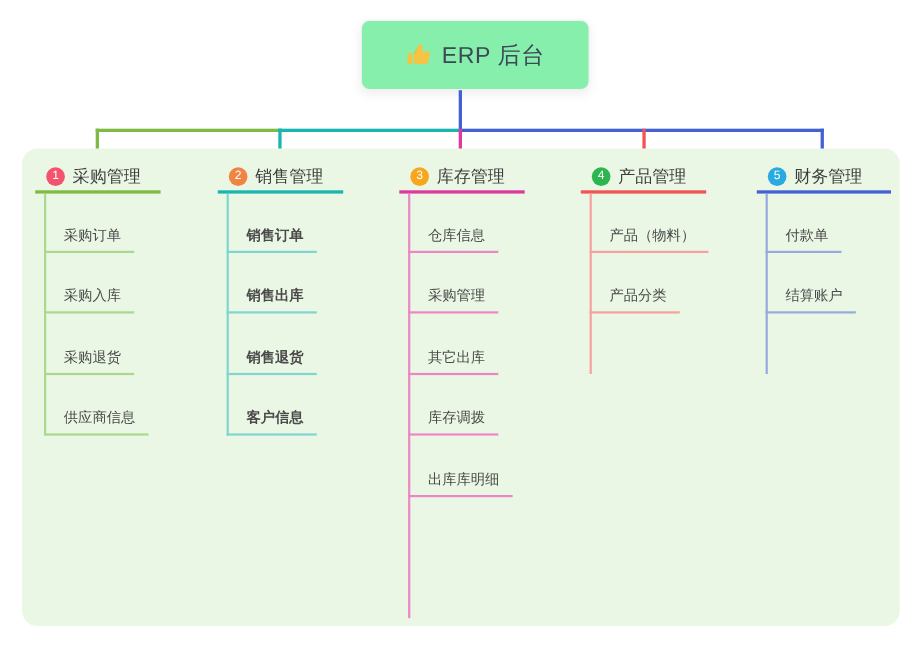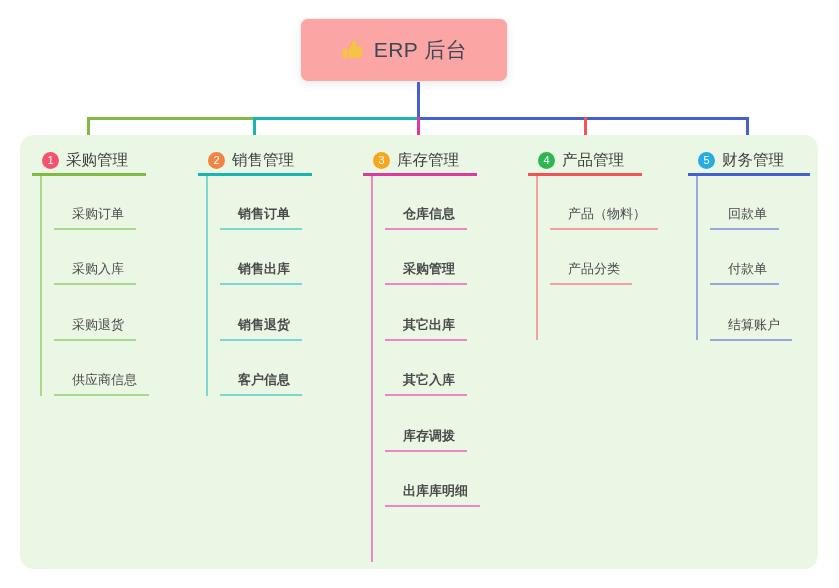--- a/index.html
+++ b/index.html
@@ -2,22 +2,22 @@
 <html><head>
 <meta charset="utf-8">
 <style>
   html,body{margin:0;padding:0;background:#ffffff;}
   #stage{
     position:relative;width:839px;height:588px;overflow:hidden;
     font-family:"Liberation Sans","DejaVu Sans",sans-serif;background:#ffffff;
   }
   
   .root-card{
-    position:absolute;left:300px;top:18px;width:208px;height:64px;
-    background:#fca5a5;border:1px solid #f1f1f1;border-radius:8px;
+    position:absolute;left:328px;top:18px;width:208px;height:64px;
+    background:#86efac;border:1px solid #f1f1f1;border-radius:8px;
     box-shadow:0 3px 10px rgba(0,0,0,0.07);
     display:flex;align-items:center;justify-content:center;gap:9px;
     box-sizing:border-box;
   }
   .root-label{font-size:21px;color:#3c4858;font-weight:500;letter-spacing:.5px;}
   .root-icon{width:24px;height:24px;display:inline-block;}
   
   .line{position:absolute;}
   .root-drop  {left:417px;top:82px;width:3px;height:37px;background:#4361d2;}
   .bus-green  {left:87px; top:117px;width:169px;height:3px;background:#7fba42;}
@@ -40,33 +40,33 @@
   .badge{
     width:17px;height:17px;border-radius:50%;color:#ffffff;font-size:11px;
     display:flex;align-items:center;justify-content:center;flex:0 0 17px;line-height:1;
   }
   .b-title{font-size:15.5px;color:#3d3d3d;white-space:nowrap;}
   .b-underline{position:absolute;left:0;top:173px;width:114px;height:3px;}
   .b-underline.w5{width:122px;}
   .vline{position:absolute;left:8px;top:176px;width:2px;}
   .vh3{height:164px;} .vh4{height:220px;} .vh7{height:386px;}
   .children{position:absolute;left:0;top:174px;}
-  .child{height:55.5px;display:flex;align-items:flex-end;margin-left:8px;padding-left:14px;}
+  .child{height:55.5px;display:flex;align-items:flex-end;margin-left:8px;}
   .child-label{
     font-size:13px;color:#4a4a4a;white-space:nowrap;
     padding:0 12px 5px 18px;border-bottom:2px solid;
   }
   
   .bg1{background:#f4536e;} .bg2{background:#f08442;} .bg3{background:#f7a61d;}
   .bg4{background:#2db551;} .bg5{background:#29abe2;}
   .c1{background:#7fba42;} .c2{background:#1ab5b0;} .c3{background:#dc3a9e;}
   .c4{background:#f25353;} .c5{background:#4361d2;}
   .l1{background:#abd88b;} .l2{background:#7fd6d0;} .l3{background:#ee86c6;}
   .l4{background:#f8a0a0;} .l5{background:#97a9dd;}
-  .u1{border-color:#abd88b;} .u2{border-color:#7fd6d0;font-weight:bold;} .u3{border-color:#ee86c6;font-weight:bold;}
+  .u1{border-color:#abd88b;} .u2{border-color:#7fd6d0;font-weight:bold;} .u3{border-color:#ee86c6;}
   .u4{border-color:#f8a0a0;} .u5{border-color:#97a9dd;}
 </style>
 </head>
 <body>
 
 <div id="stage">
 
   <div class="root-card">
     <span class="root-icon">
       <svg viewBox="0 0 24 24" width="24" height="24" aria-hidden="true">
@@ -147,23 +147,20 @@
       <div class="child">
           <span class="child-label u3">仓库信息</span>
         </div>
       <div class="child">
           <span class="child-label u3">采购管理</span>
         </div>
       <div class="child">
           <span class="child-label u3">其它出库</span>
         </div>
       <div class="child">
-          <span class="child-label u3">其它入库</span>
-        </div>
-      <div class="child">
           <span class="child-label u3">库存调拨</span>
         </div>
       <div class="child">
           <span class="child-label u3">出库库明细</span>
         </div>
     </div>
   </div>
 
   <div class="branch" style="left:528px">
     <div class="b-head">
@@ -184,23 +181,20 @@
 
   <div class="branch" style="left:688px">
     <div class="b-head">
       <span class="badge bg5">5</span>
       <span class="b-title">财务管理</span>
     </div>
     <div class="b-underline c5 w5"></div>
     <div class="vline l5 vh3"></div>
     <div class="children">
       <div class="child">
-          <span class="child-label u5">回款单</span>
-        </div>
-      <div class="child">
           <span class="child-label u5">付款单</span>
         </div>
       <div class="child">
           <span class="child-label u5">结算账户</span>
         </div>
     </div>
   </div>
 
 </div>
 

